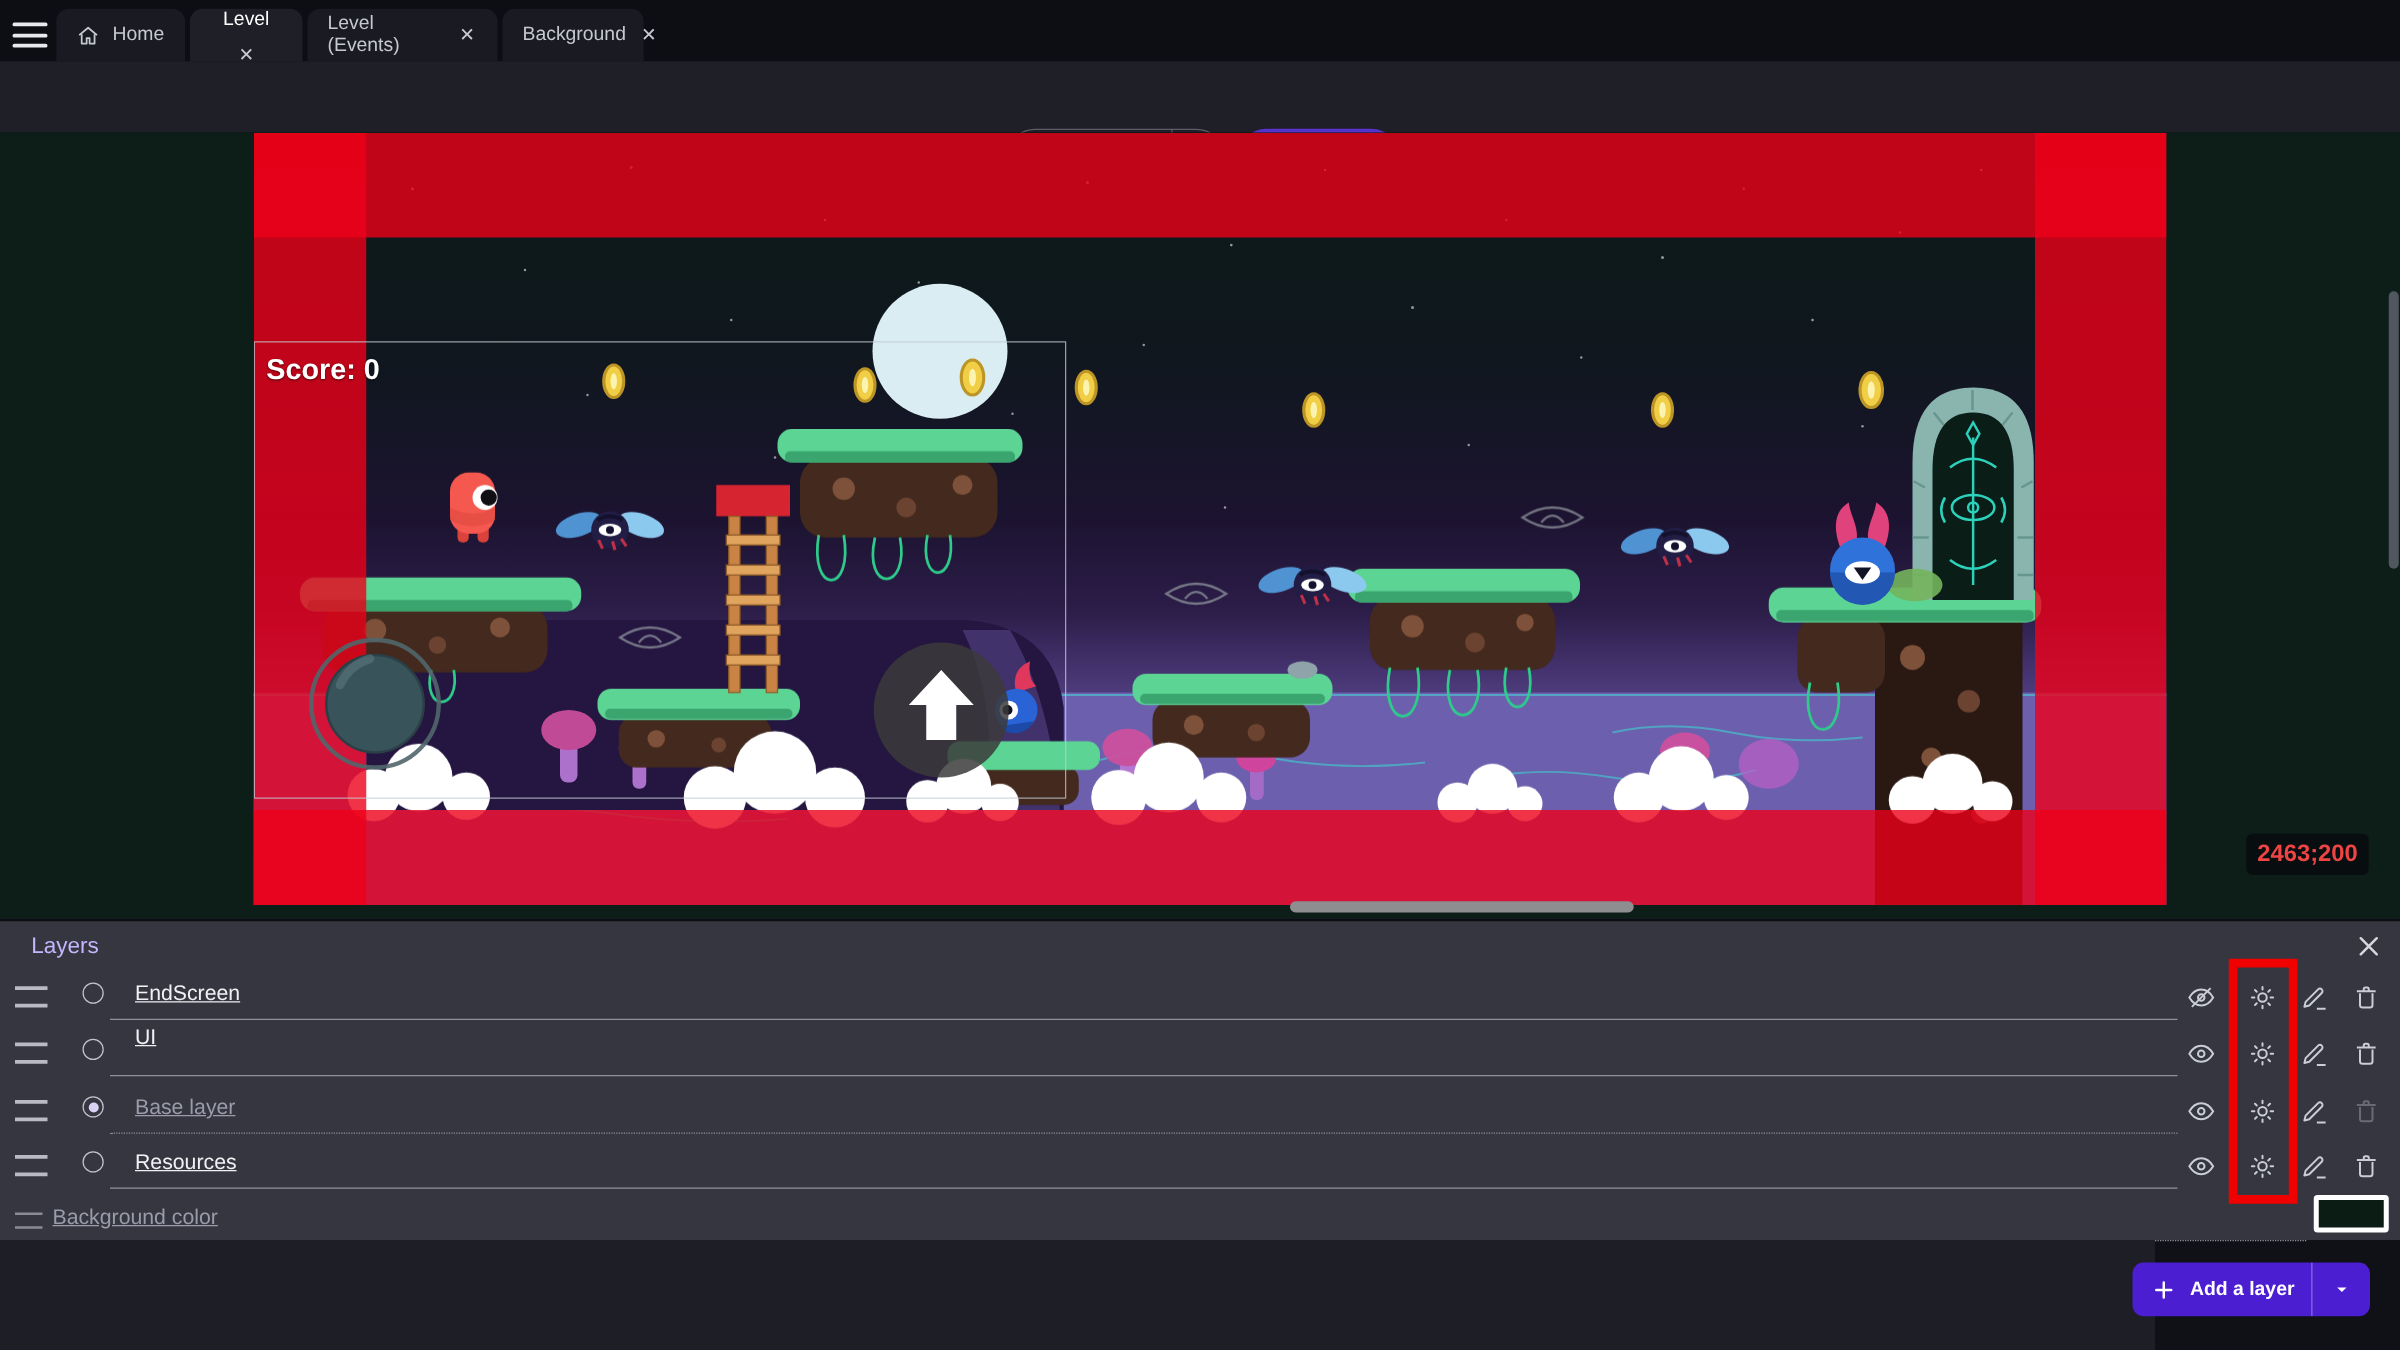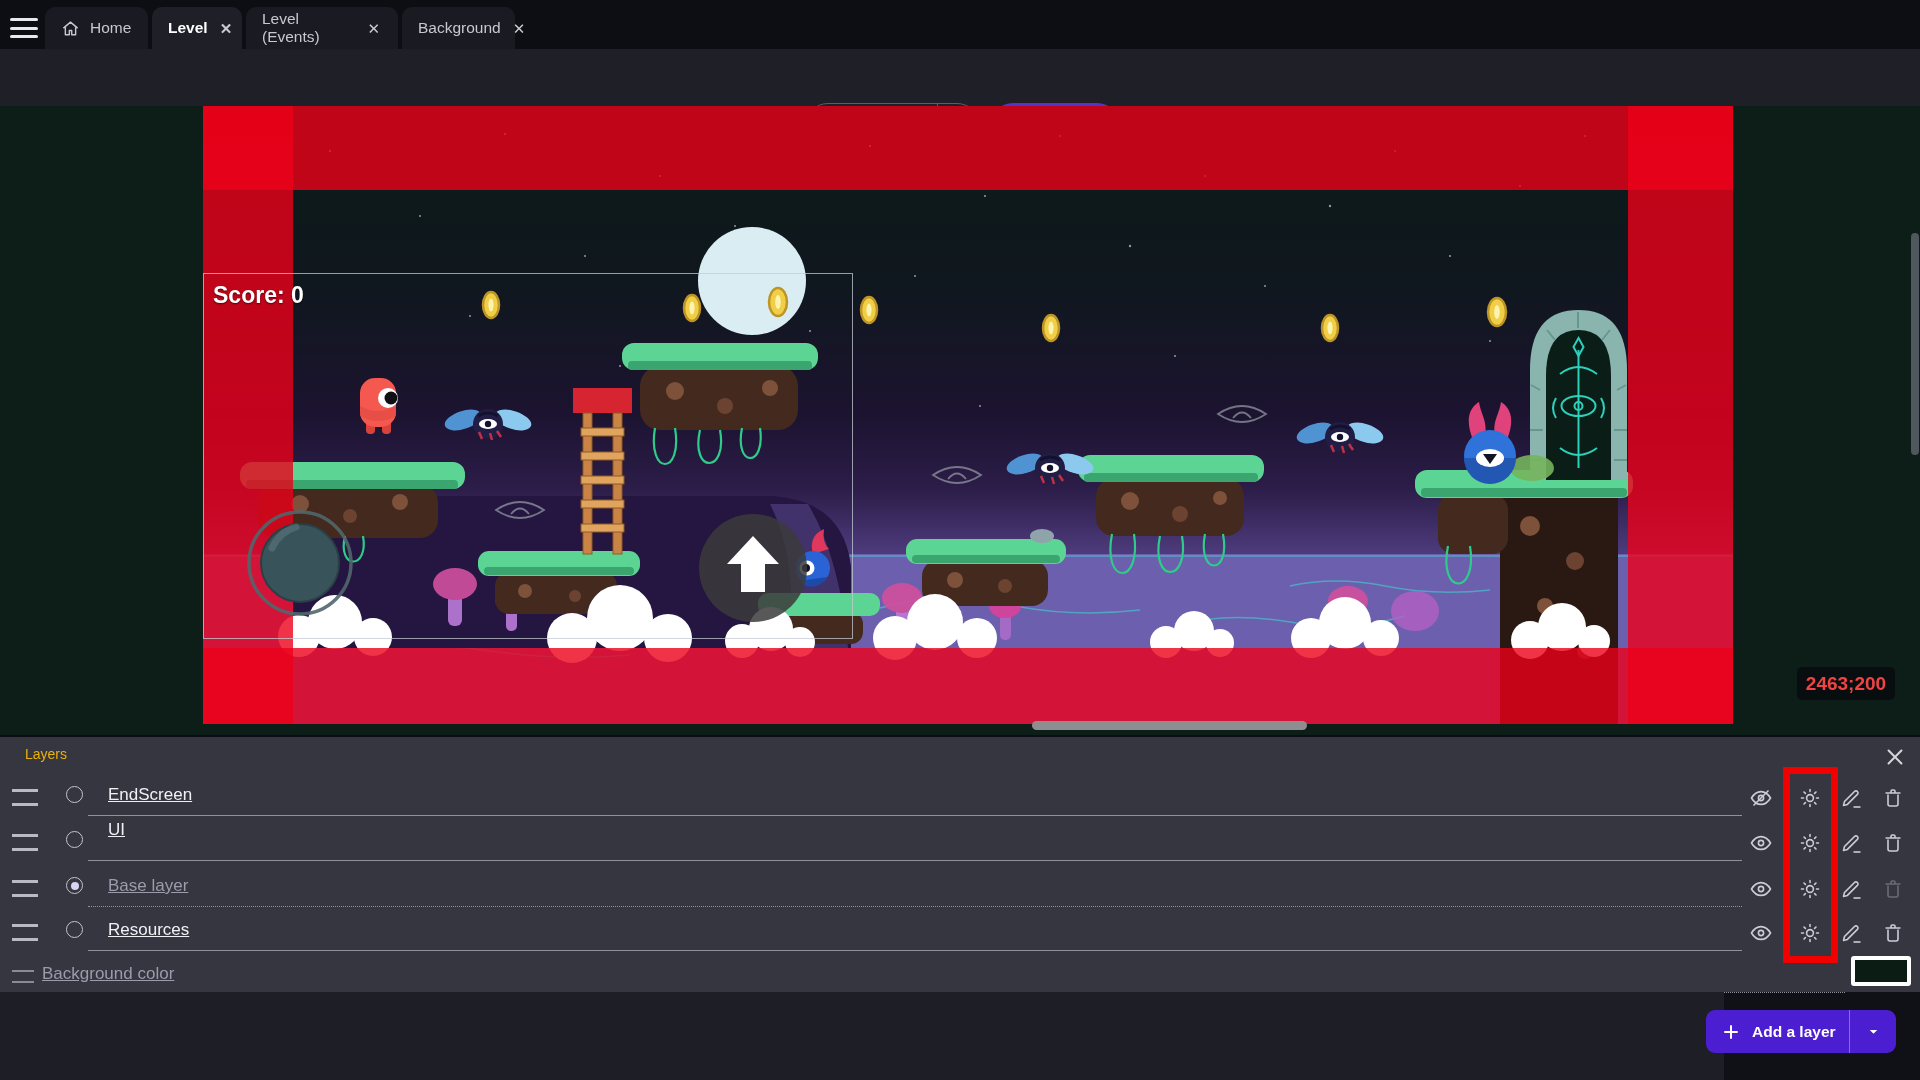--- a/index.html
+++ b/index.html
@@ -5,42 +5,42 @@
   html,body{margin:0;padding:0;background:#101116;font-family:"Liberation Sans",sans-serif;}
   #stage{position:relative;width:1920px;height:1080px;overflow:hidden;background:#101116;padding-left:28px;}
   .abs{position:absolute;}
   svg{display:block;}
   
   #tabbar{left:0;top:0;width:1920px;height:49px;background:#0d0e13;}
   .burger{left:10px;top:18px;width:28px;height:20px;display:flex;flex-direction:column;justify-content:space-between;cursor:pointer;}
   .burger div{height:3px;background:#e8e9ee;border-radius:2px;}
   .tab{top:7px;height:42px;border-radius:10px 10px 0 0;display:flex;align-items:center;gap:10px;padding:0 16px;box-sizing:border-box;color:#c6c8d2;font-size:15.5px;cursor:pointer;}
   .tab.inactive{background:#191a22;}
-  .tab.active{background:#1e1f27;color:#fff;font-weight:bold;}
+  .tab.active{background:#1e1f27;color:#fff;font-weight:normal;flex-direction:column;}
   .tab .x{color:#c9cad2;font-size:15px;line-height:1;padding:2px;}
   
   #toolbar{left:0;top:49px;width:1920px;height:57px;background:#1e1f27;}
   .ticon{width:26px;height:26px;color:#e2e3ea;cursor:pointer;}
   .ticon.dim{opacity:.38;cursor:default;}
   .tool-active{width:34px;height:34px;background:#b4a0f0;border-radius:8px;display:flex;align-items:center;justify-content:center;color:#1e1f27;}
   .vdiv{width:1px;height:34px;background:#3c3d47;}
   #previewBtn{left:805px;top:54px;width:175px;height:46px;border:1px solid #5c5d68;border-radius:24px;display:flex;align-items:center;color:#fff;box-sizing:border-box;overflow:hidden;}
   #previewMain{display:flex;align-items:center;gap:12px;padding:0 18px 0 22px;height:100%;cursor:pointer;font-weight:bold;font-size:15px;}
   #previewDrop{width:48px;height:100%;border-left:1px solid #5c5d68;display:flex;align-items:center;justify-content:center;cursor:pointer;}
   #publishBtn{left:990px;top:54px;width:130px;height:46px;background:#5733cb;border-radius:24px;display:flex;align-items:center;justify-content:center;gap:11px;color:#fff;font-weight:bold;font-size:15px;cursor:pointer;}
   
   #canvas{left:0;top:106px;width:1920px;height:629px;background:#0d1e19;overflow:hidden;}
   #scoreTxt{left:213px;top:176px;color:#fff;font-size:23px;font-weight:bold;text-shadow:0 1px 2px rgba(0,0,0,.6);}
   #selRect{left:203px;top:167px;width:648px;height:364px;border:1px solid rgba(196,203,211,.75);}
   #coordBadge{left:1797px;top:561px;width:98px;height:33px;background:rgba(8,13,15,.88);border-radius:5px;color:#ef4444;font-size:19px;font-weight:bold;display:flex;align-items:center;justify-content:center;}
   #hscroll{left:1032px;top:615px;width:275px;height:9px;background:#8e8e90;border-radius:5px;cursor:pointer;}
   #vscroll{left:1911px;top:127px;width:8px;height:222px;background:#5d626b;border-radius:4px;cursor:pointer;opacity:.85;}
   
   #panel{left:0;top:735px;width:1920px;height:257px;background:#35363f;border-top:2px solid #0c0d12;box-sizing:border-box;}
-  #panelTitle{left:25px;top:9px;color:#eab308;font-size:14px;}
+  #panelTitle{left:25px;top:9px;color:#c4b5fd;font-size:18px;}
   .handle{width:26px;height:11px;border-top:3px solid #b9bac4;border-bottom:3px solid #b9bac4;cursor:grab;}
   .handle.small{width:22px;height:9px;border-top:2.5px solid #8a8b96;border-bottom:2.5px solid #8a8b96;}
   .radio{width:17px;height:17px;border:1.8px solid #c3c4ce;border-radius:50%;box-sizing:border-box;cursor:pointer;display:flex;align-items:center;justify-content:center;}
   .radio.sel::after{content:"";width:8px;height:8px;border-radius:50%;background:#d9d2f3;}
   .lname{color:#f0f0f5;font-size:17px;white-space:nowrap;cursor:text;text-decoration:underline;}
   .lname.muted{color:#9a9cab;}
   .uline{height:0;border-bottom:1px solid #8f919d;}
   .uline.dotted{border-bottom:1px dotted #8f919d;}
   .picon{width:24px;height:24px;color:#caccd7;cursor:pointer;}
   .picon.dim{opacity:.35;cursor:default;}

